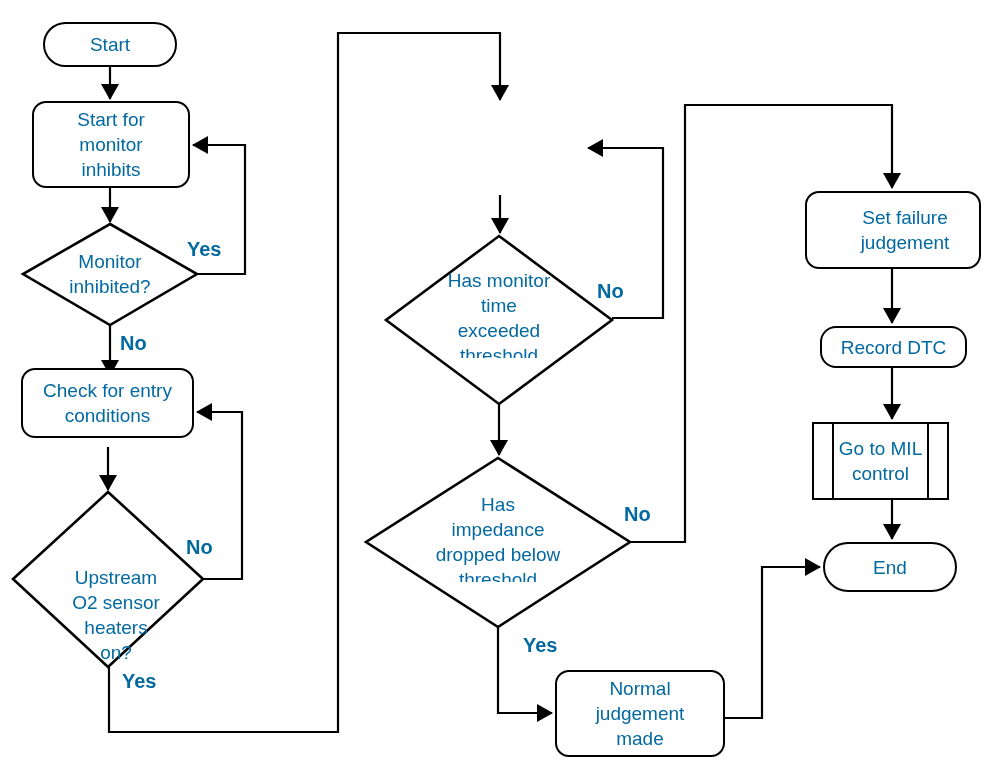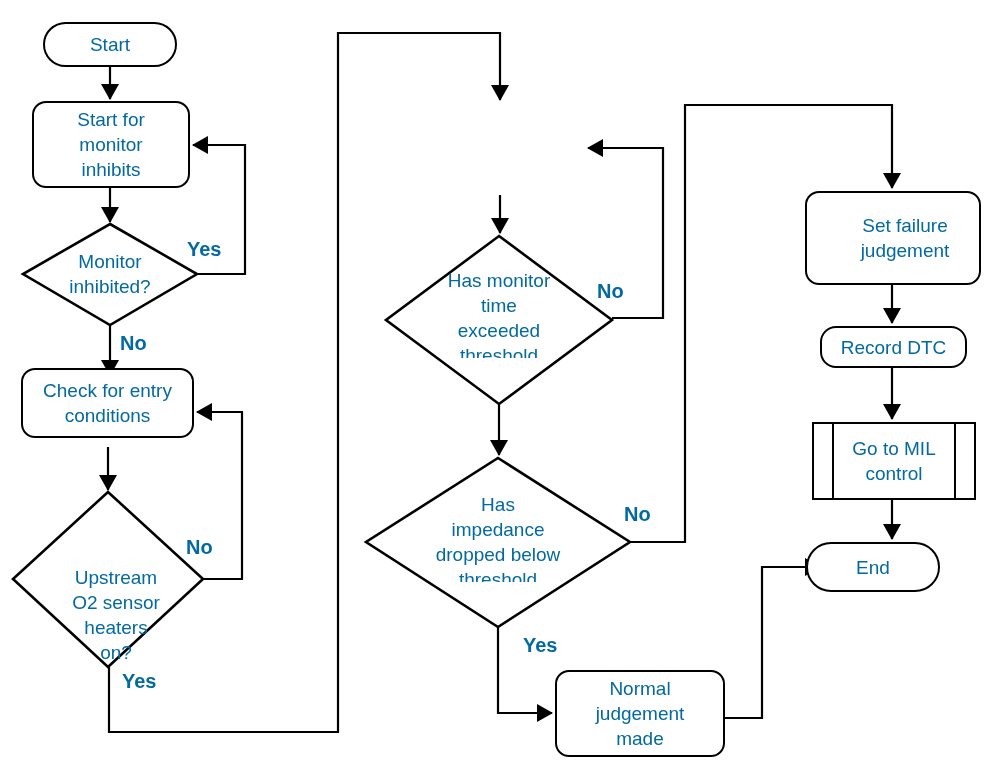--- a/index.html
+++ b/index.html
@@ -132,36 +132,36 @@
 conditions</span>
   </div>
 
 
   <div class="node process" style="left:555px; top:670px; width:170px; height:87px;">
     <span>Normal
 judgement
 made</span>
   </div>
 
-  <div class="node process" style="left:805px; top:191px; width:176px; height:94px;padding-left:24px;">
+  <div class="node process" style="left:805px; top:191px; width:176px; height:78px;padding-left:24px;">
     <span>Set failure
 judgement</span>
   </div>
 
   <div class="node process-sm" style="left:820px; top:326px; width:147px; height:42px;">
     <span>Record DTC</span>
   </div>
 
-  <div class="node predef" style="left:812px; top:422px; width:164px; height:78px;align-items:center;">
+  <div class="node predef" style="left:812px; top:422px; width:137px; height:78px;align-items:center;">
     <span class="predef-bars"></span>
     <span class="predef-label">Go to MIL
 control</span>
   </div>
 
-  <div class="node terminator" style="left:806px; top:542px; width:134px; height:50px;">
+  <div class="node terminator" style="left:823px; top:542px; width:134px; height:50px;">
     <span>End</span>
   </div>
 
   <div class="dlabel" style="left:20px; top:249px; width:180px; height:50px;">Monitor
 inhibited?</div>
 
   <div class="dlabel" style="left:36px; top:533px; width:160px; height:100px;margin-top:32px;">Upstream
 O2 sensor
 heaters
 on?</div>

